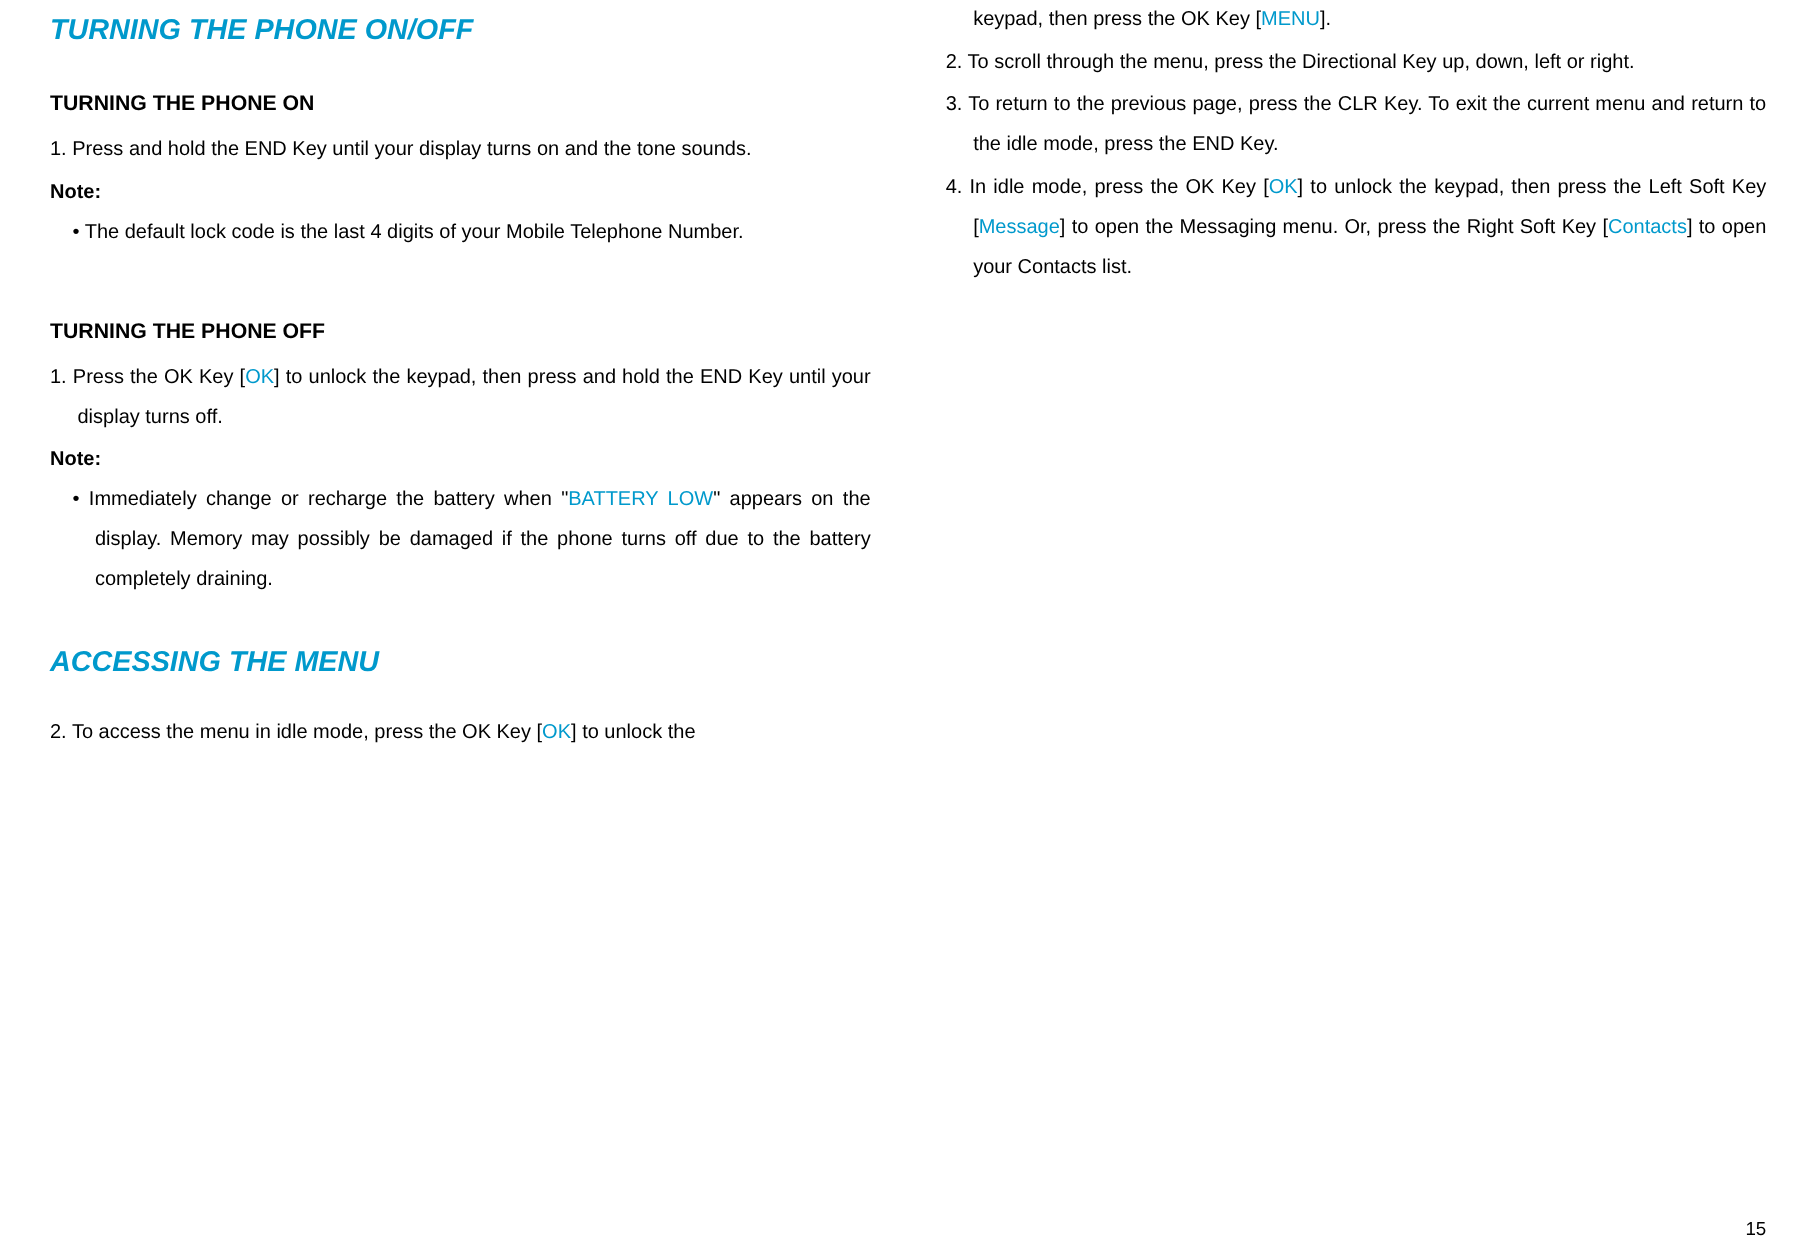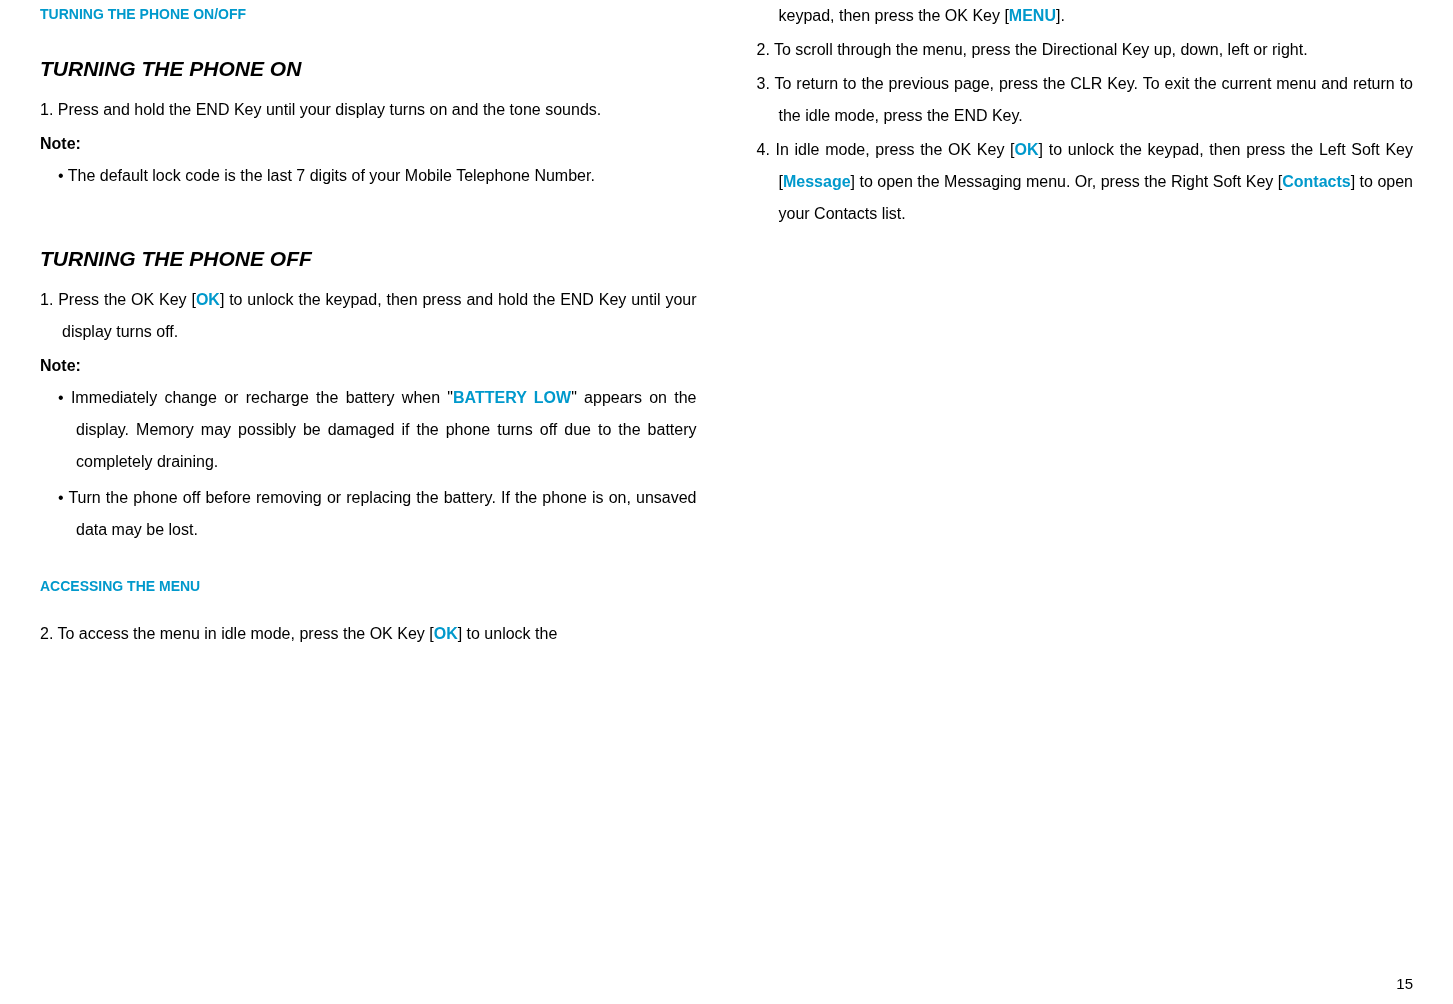--- a/index.html
+++ b/index.html
@@ -17,30 +17,30 @@
     display: flex;
     gap: 60px;
   }
   .col {
     flex: 1;
     line-height: 2;
   }
   .heading-primary {
     color: #0099cc;
     font-weight: bold;
-    font-size: 14px;
+    font-size: 23px;
     margin-bottom: 18px;
+    font-style: italic;
   }
   .heading-secondary {
     color: #000;
     font-weight: bold;
-    font-size: 21px;
+    font-size: 17px;
     margin-top: 20px;
     margin-bottom: 4px;
-    font-style: italic;
   }
   .note-label {
     font-weight: bold;
   }
   ol {
     list-style: none;
     padding-left: 0;
   }
   ol > li {
     padding-left: 22px;
@@ -55,21 +55,21 @@
   ul.bullets > li {
     padding-left: 36px;
     text-indent: -18px;
     margin-bottom: 4px;
     text-align: justify;
   }
   ul.bullets > li::before {
     content: "• ";
     font-weight: normal;
   }
-  .teal { color: #0099cc; font-weight: bold; }
+  .teal { color: #0099cc; font-weight: normal; }
   .para {
     text-align: justify;
     margin-bottom: 4px;
   }
   .page-number {
     position: absolute;
     bottom: 12px;
     right: 40px;
     font-size: 15px;
     margin-left: 47px;
@@ -83,37 +83,36 @@
 
   <div class="col">
     <div class="heading-primary">TURNING THE PHONE ON/OFF</div>
 
     <div class="heading-secondary">TURNING THE PHONE ON</div>
     <ol>
       <li>1.  Press and hold the END Key until your display turns on and the tone sounds.</li>
     </ol>
     <div class="note-label">Note:</div>
     <ul class="bullets">
-      <li>The default lock code is the last 7 digits of your Mobile Telephone Number.</li>
+      <li>The default lock code is the last 4 digits of your Mobile Telephone Number.</li>
     </ul>
 
     <div class="section-gap"></div>
 
     <div class="heading-secondary">TURNING THE PHONE OFF</div>
     <ol>
       <li>
         <span>1.  Press the OK Key [</span><span class="teal">OK</span><span>] to unlock the keypad, then press and hold the END Key until your display turns off.</span>
       </li>
     </ol>
     <div class="note-label">Note:</div>
     <ul class="bullets">
       <li>
         <span>Immediately change or recharge the battery when "</span><span class="teal">BATTERY LOW</span><span>" appears on the display. Memory may possibly be damaged if the phone turns off due to the battery completely draining.</span>
       </li>
-      <li>Turn the phone off before removing or replacing the battery. If the phone is on, unsaved data may be lost.</li>
     </ul>
 
     <div class="section-gap"></div>
 
     <div class="heading-primary">ACCESSING THE MENU</div>
     <ol>
       <li>
         <span>2.  To access the menu in idle mode, press the OK Key [</span><span class="teal">OK</span><span>] to unlock the</span>
       </li>
     </ol>

